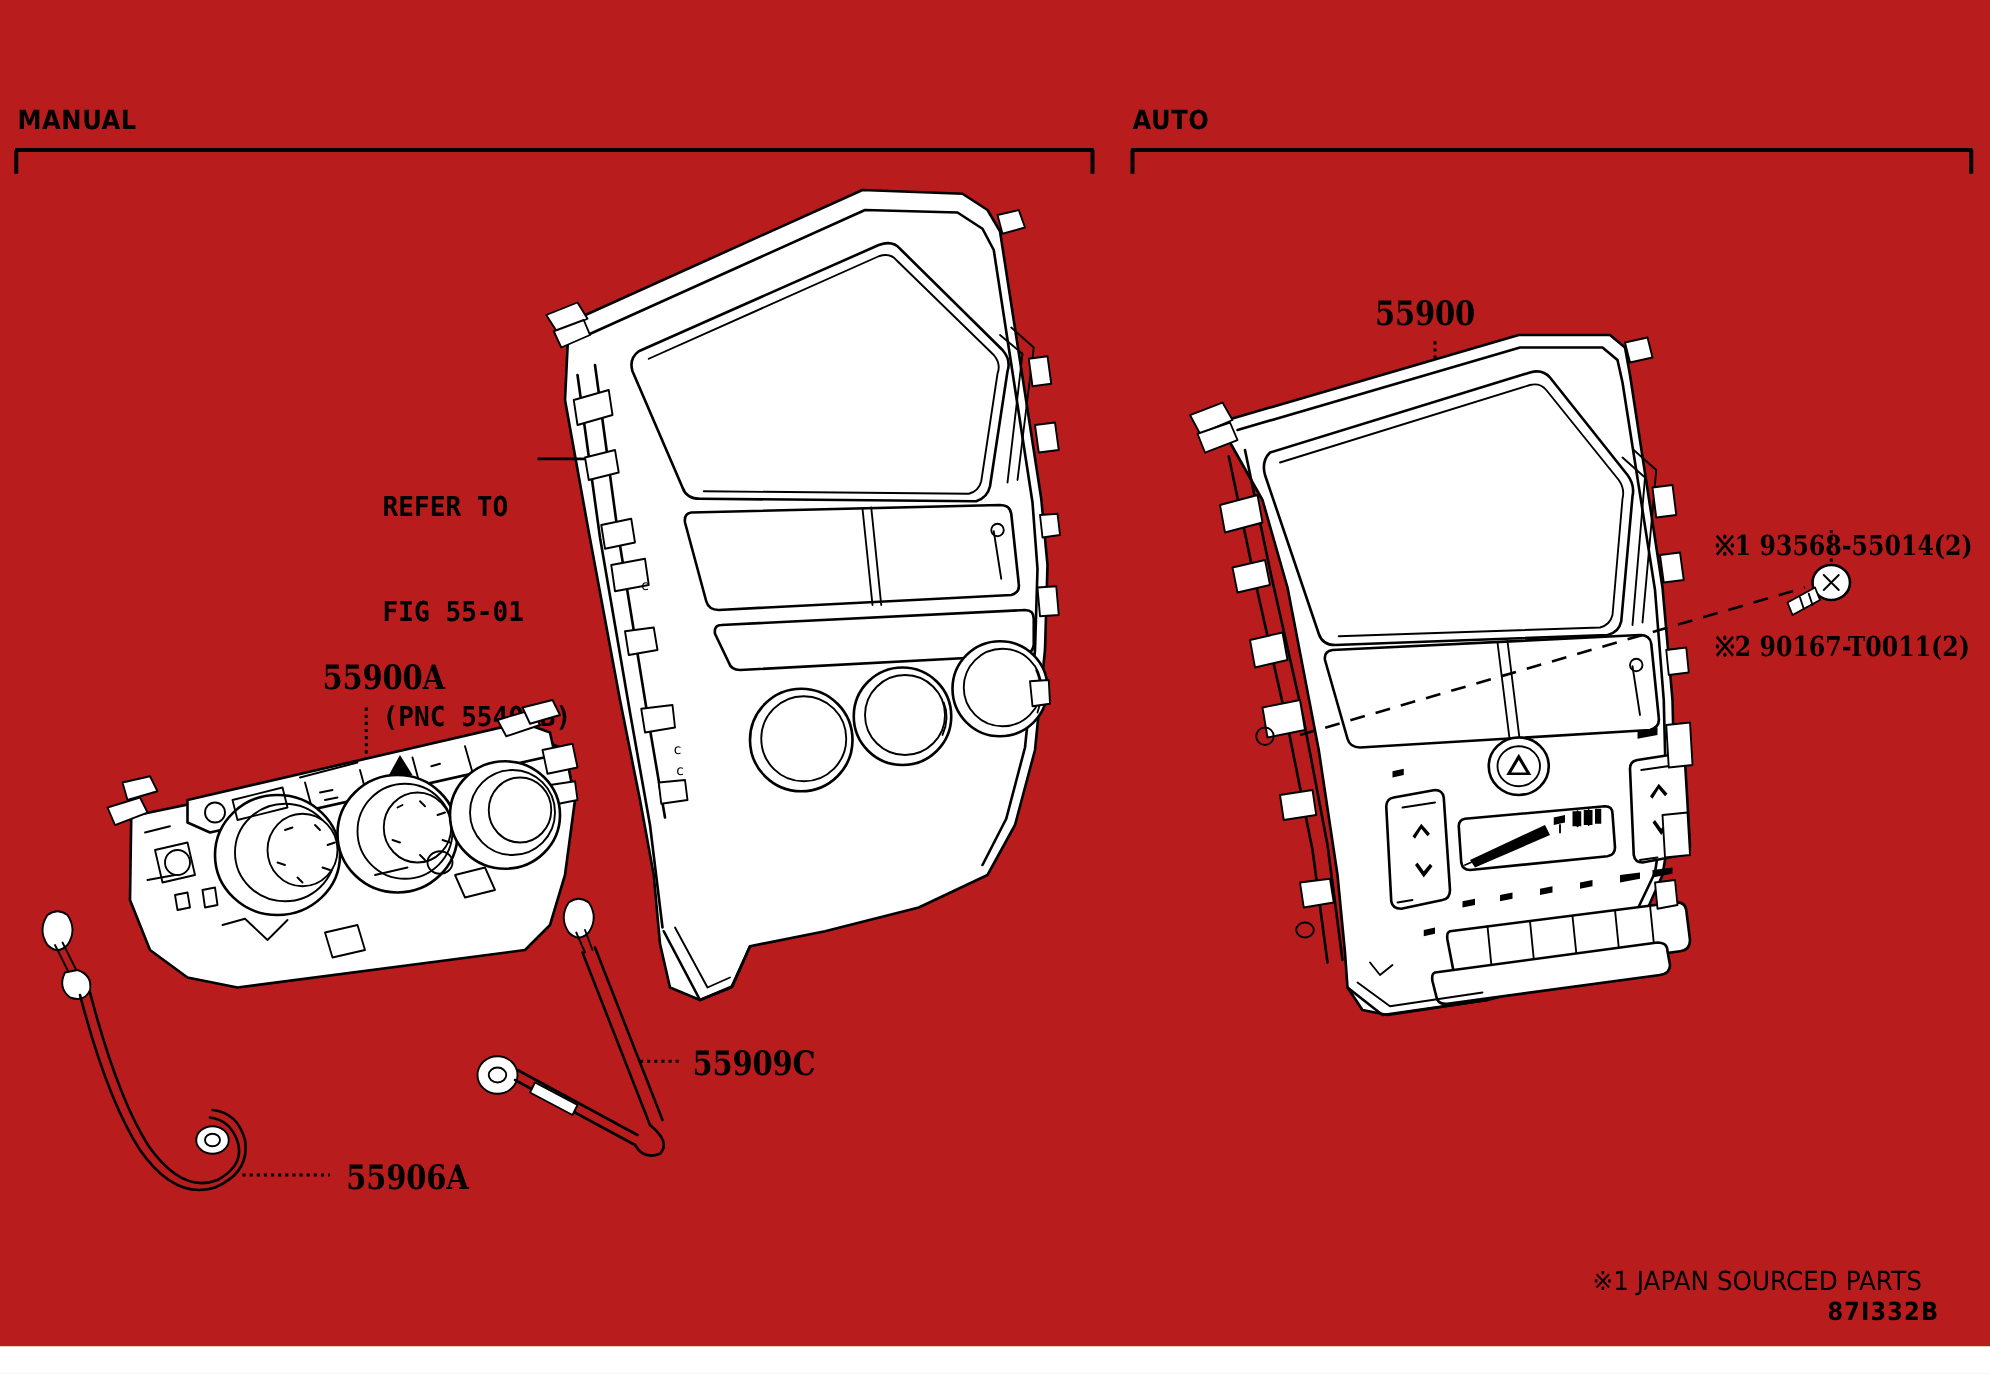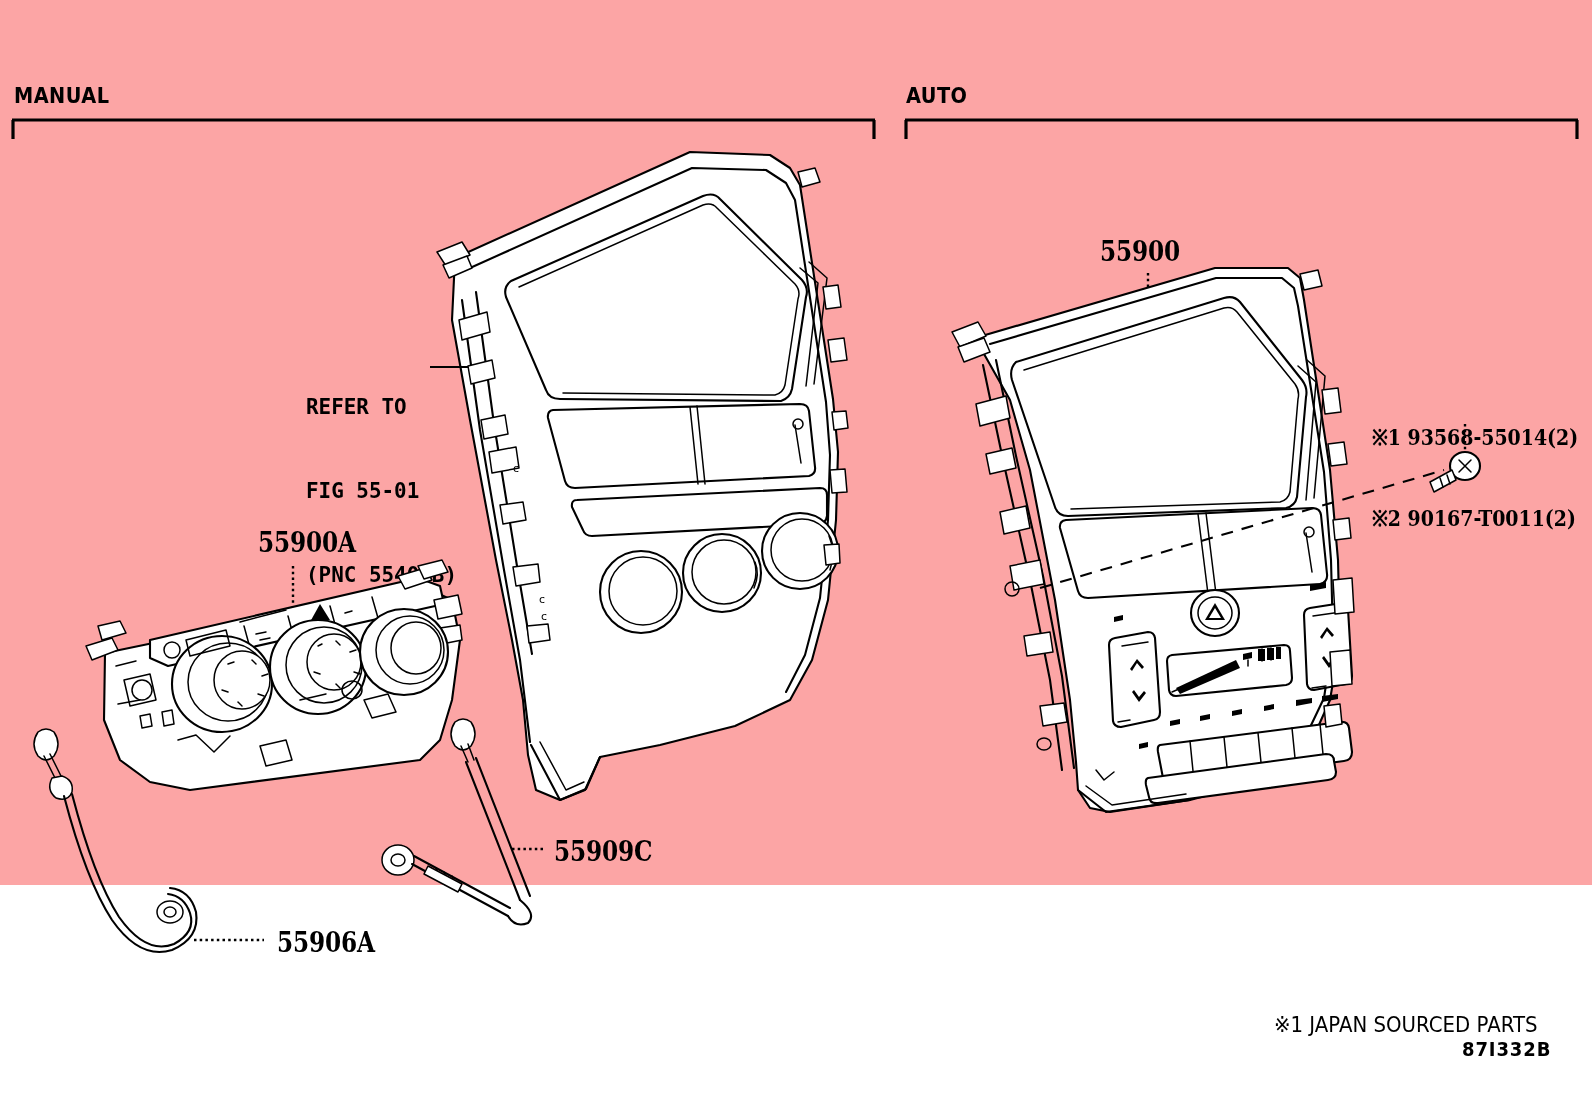--- a/index.html
+++ b/index.html
@@ -1,18 +1,18 @@
 <!DOCTYPE html>
 <html><head>
 <meta charset="utf-8">
 <style>
   html,body{margin:0;padding:0;background:#ffffff;}
   body{width:1592px;height:1099px;overflow:hidden;
        font-family:"Liberation Serif",serif;color:#000;}
-  #page{position:relative;width:1592px;height:885px;background:#fca5a5;}
+  #page{position:relative;width:1592px;height:1077px;background:#b91c1c;}
 
   .lbl{position:absolute;white-space:pre;color:#000;}
 
   
   .sect-title{
     font-family:"DejaVu Sans",sans-serif;
     font-weight:700;font-size:21px;letter-spacing:.5px;
     transform:scaleX(.92);transform-origin:left bottom;
   }
 

